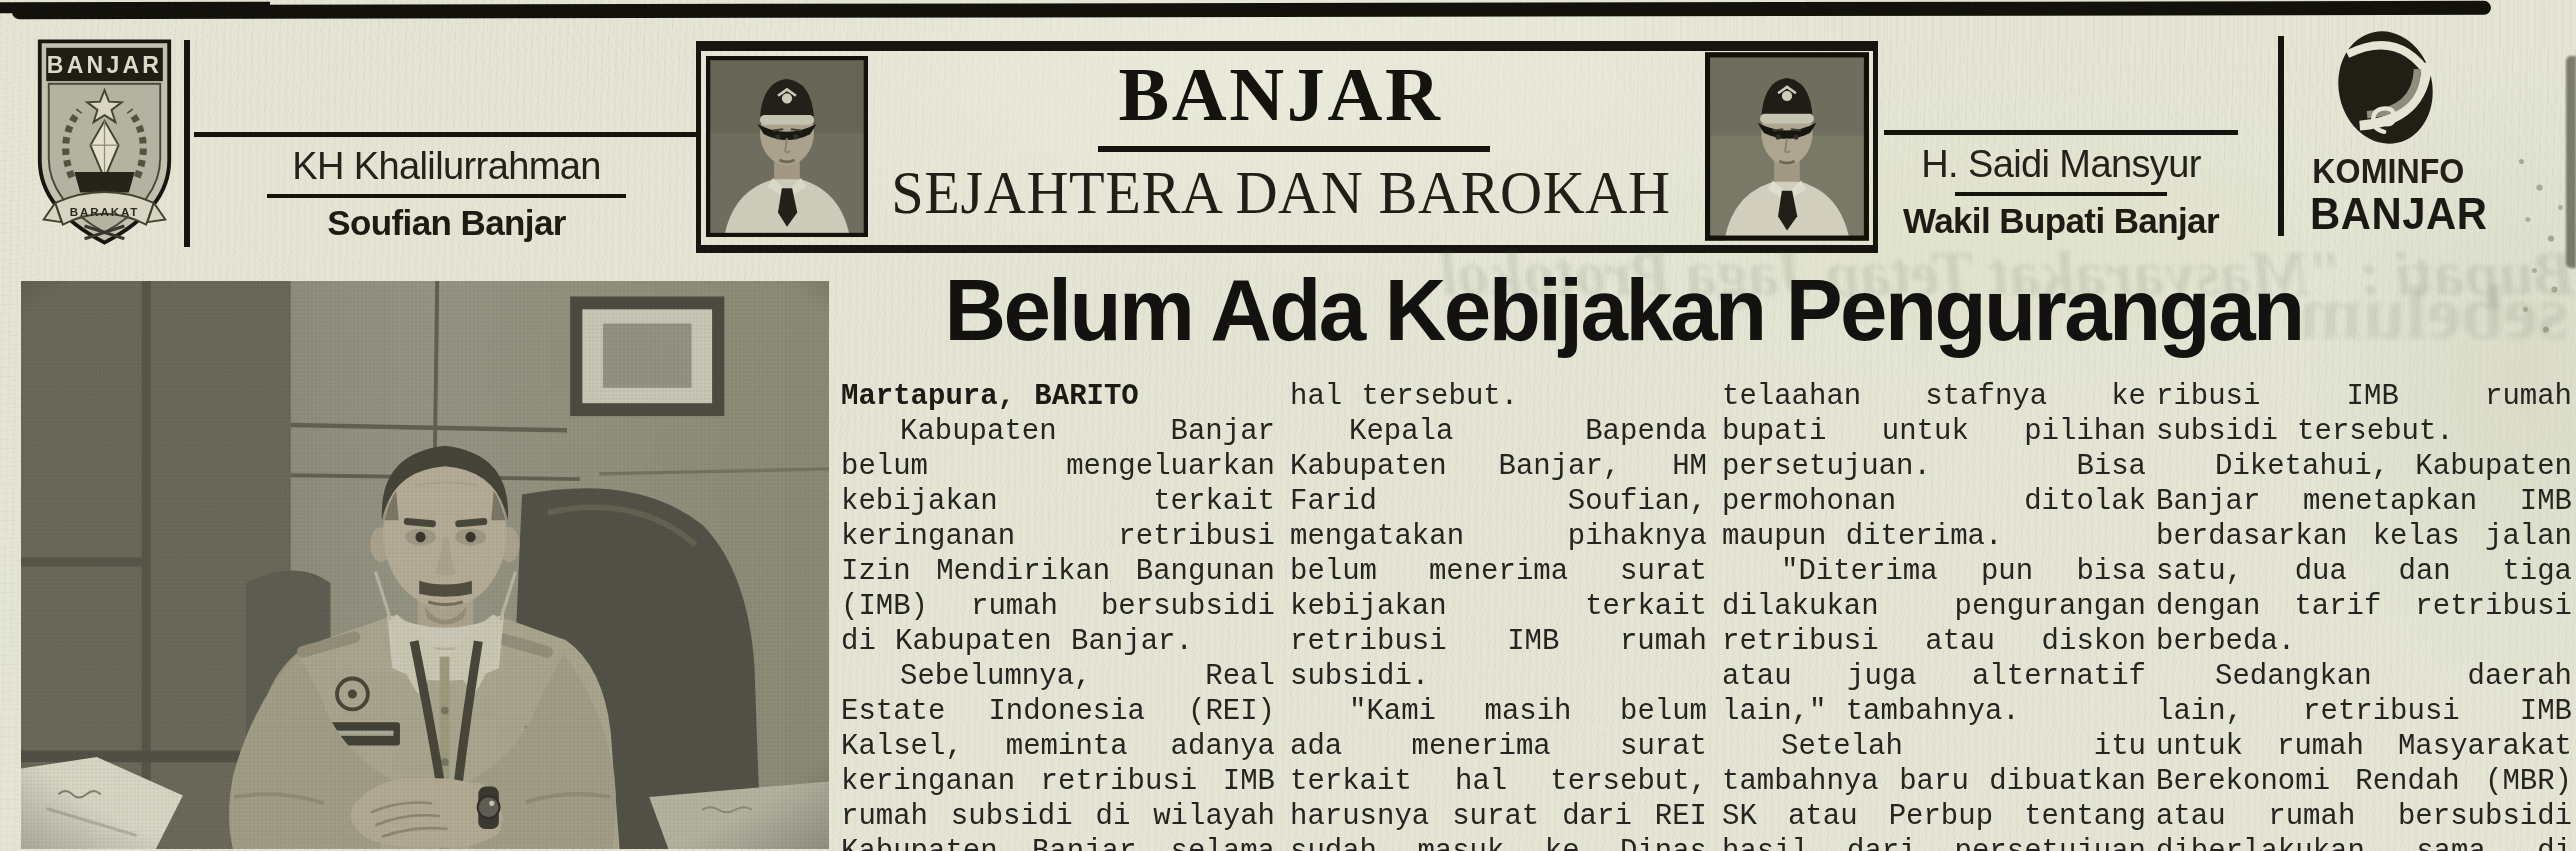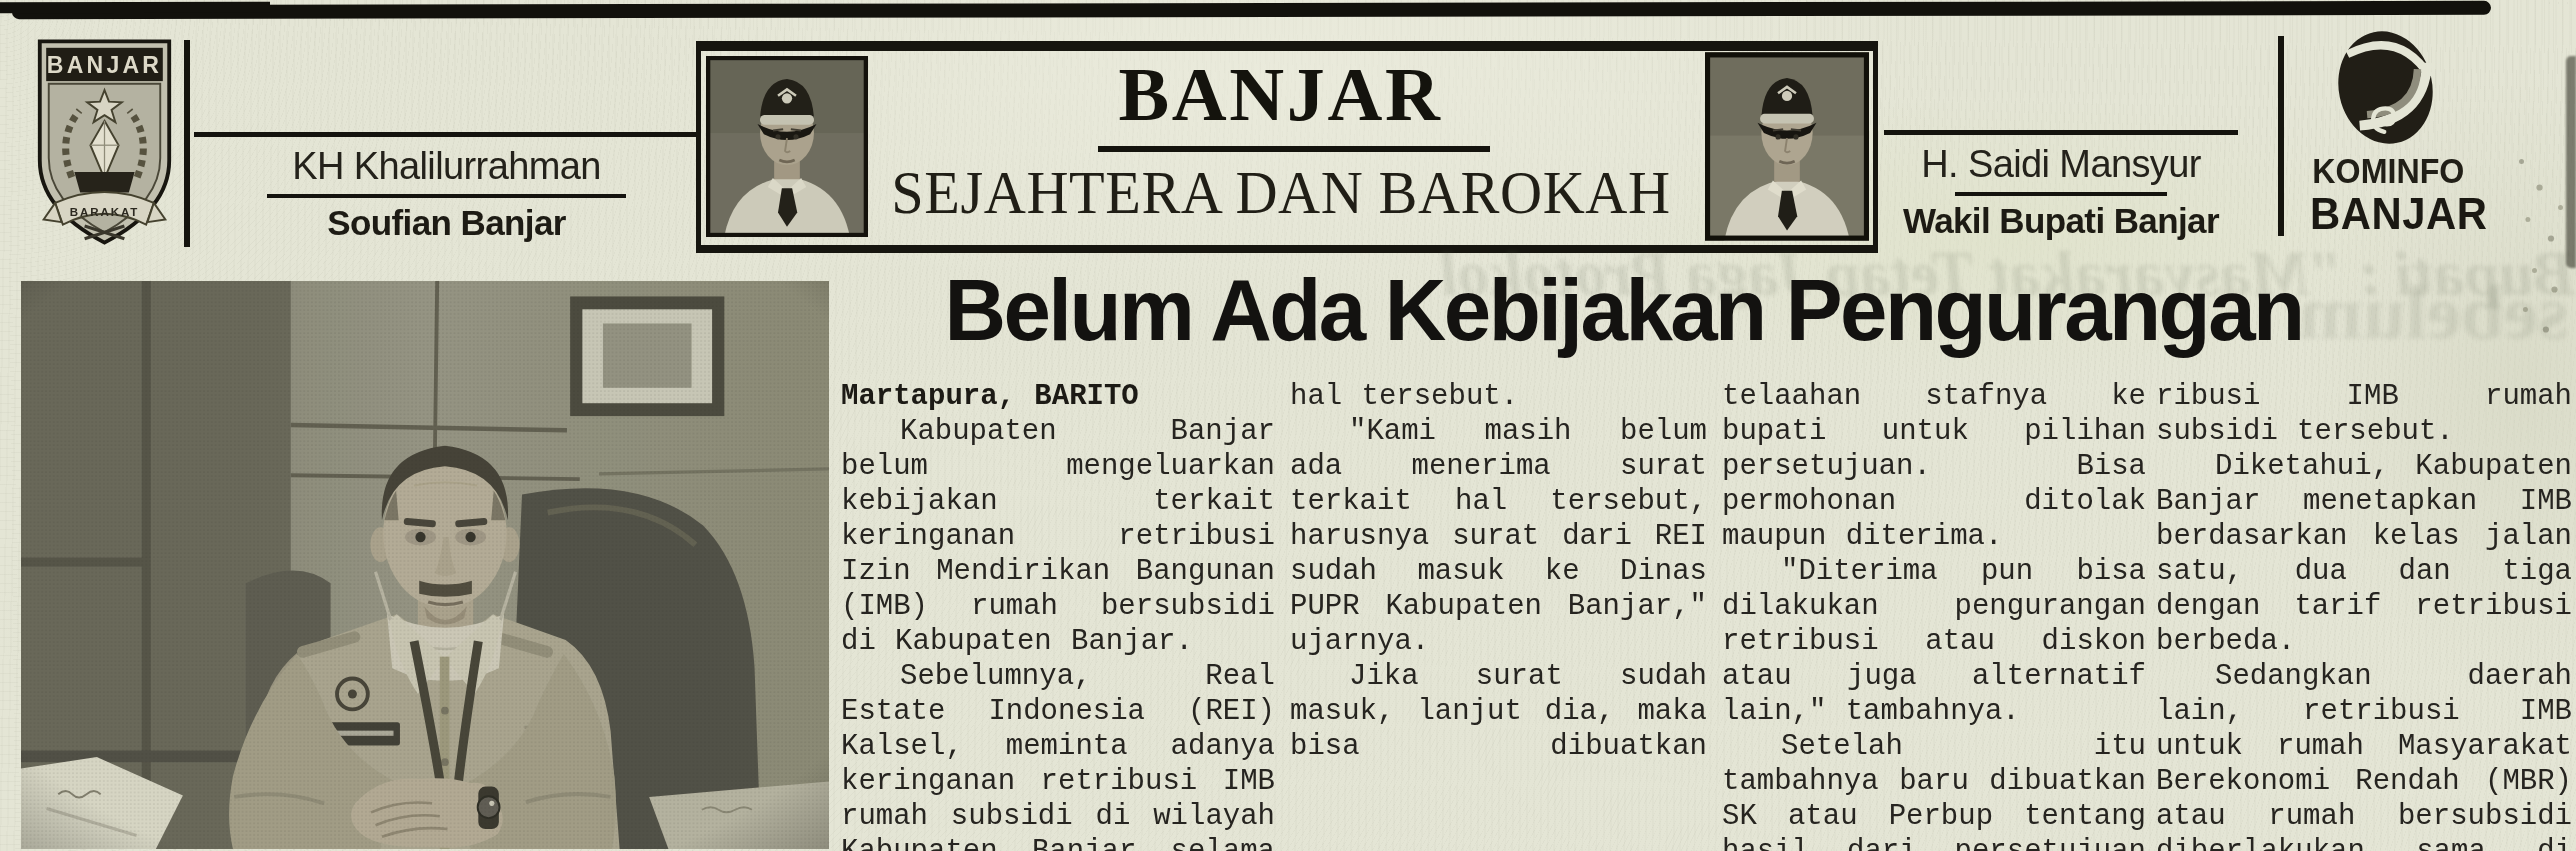--- a/index.html
+++ b/index.html
@@ -321,20 +321,21 @@
     <rect width="1258" height="883" fill="url(#vig)"></rect>
   </svg>
 
   <div class="col col1">
     <p class="dateline">Martapura, BARITO</p>
     <p class="ind">Kabupaten Banjar belum mengeluarkan kebijakan terkait keringanan retribusi Izin Mendirikan Bangunan (IMB) rumah bersubsidi di Kabupaten Banjar.</p>
     <p class="ind runon">Sebelumnya, Real Estate Indonesia (REI) Kalsel, meminta adanya keringanan retribusi IMB rumah subsidi di wilayah Kabupaten Banjar selama pandemi Covid 19. Namun hingga kini belum ada kebijakan terkait</p>
   </div>
   <div class="col col2">
     <p>hal tersebut.</p>
+    <p class="ind">Kepala Bapenda Kabupaten Banjar, HM Farid Soufian, mengatakan pihaknya belum menerima surat kebijakan terkait retribusi IMB rumah subsidi.</p>
     <p class="ind">"Kami masih belum ada menerima surat terkait hal tersebut, harusnya surat dari REI sudah masuk ke Dinas PUPR Kabupaten Banjar," ujarnya.</p>
     <p class="ind runon">Jika surat sudah masuk, lanjut dia, maka bisa dibuatkan</p>
   </div>
   <div class="col col3">
     <p>telaahan stafnya ke bupati untuk pilihan persetujuan. Bisa permohonan ditolak maupun diterima.</p>
     <p class="ind">"Diterima pun bisa dilakukan pengurangan retribusi atau diskon atau juga alternatif lain," tambahnya.</p>
     <p class="ind">Setelah itu tambahnya baru dibuatkan SK atau Perbup tentang hasil dari persetujuan tersebut.</p>
     <p class="ind runon">Namun ia mengaku hingga kini juga masih menunggu kabar dari permohonan kebijakan ret-</p>
   </div>
   <div class="col col4">

